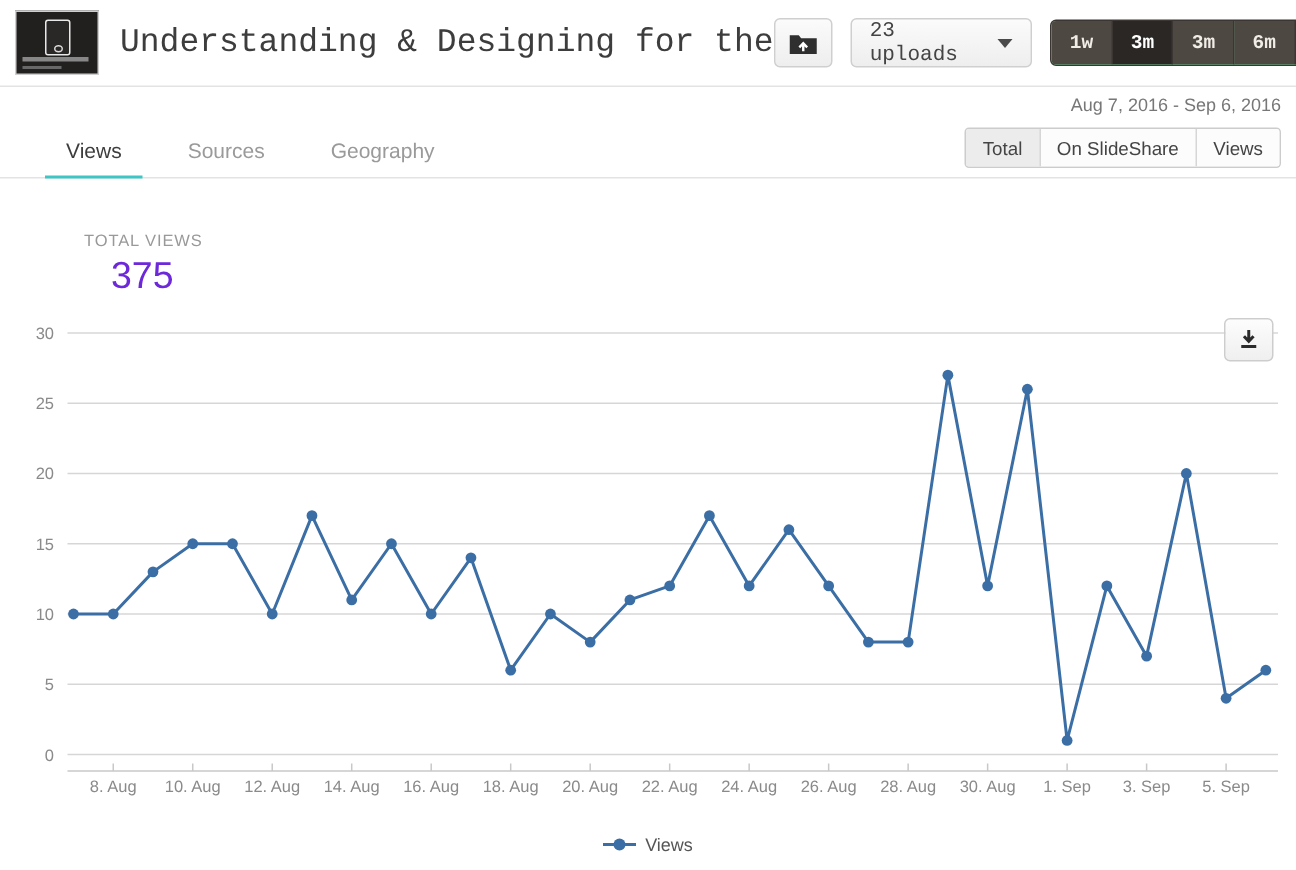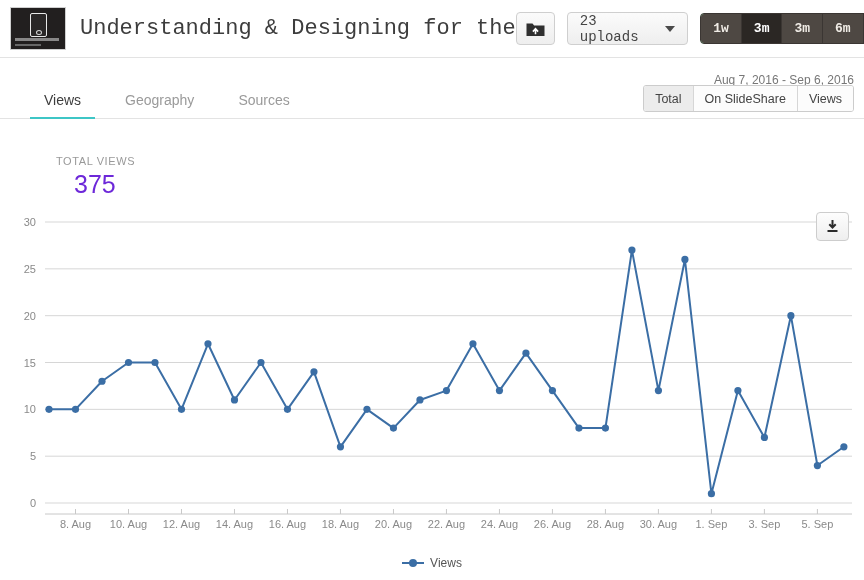--- a/index.html
+++ b/index.html
@@ -119,21 +119,21 @@
   }
   .range-btn:last-child { border-right: none; }
   .range-btn.active {
     background: #2b2724;
     color: #fff;
   }
 
   .date-range {
     position: absolute;
     right: 10px;
-    top: 68px;
+    top: 58px;
     font-size: 12px;
     color: #777;
     padding-top: 5px;
   }
 
   
   .tabbar {
     height: 38px;
     border-bottom: 1px solid #e3e3e3;
     display: flex;
@@ -276,22 +276,22 @@
       <div class="range-btn">6m</div>
       <div class="range-btn">1y</div>
     </div>
   </div>
 </div>
 
 <div class="date-range">Aug 7, 2016 - Sep 6, 2016</div>
 
 <div class="tabbar">
   <div class="tab active">Views</div>
+  <div class="tab">Sources</div>
   <div class="tab">Geography</div>
-  <div class="tab">Sources</div>
 
   <div class="seg-group">
     <div class="seg-btn active">Total</div>
     <div class="seg-btn">On SlideShare</div>
     <div class="seg-btn">Views</div>
   </div>
 </div>
 
 <div class="totals">
   <div class="totals-label">TOTAL VIEWS</div>

